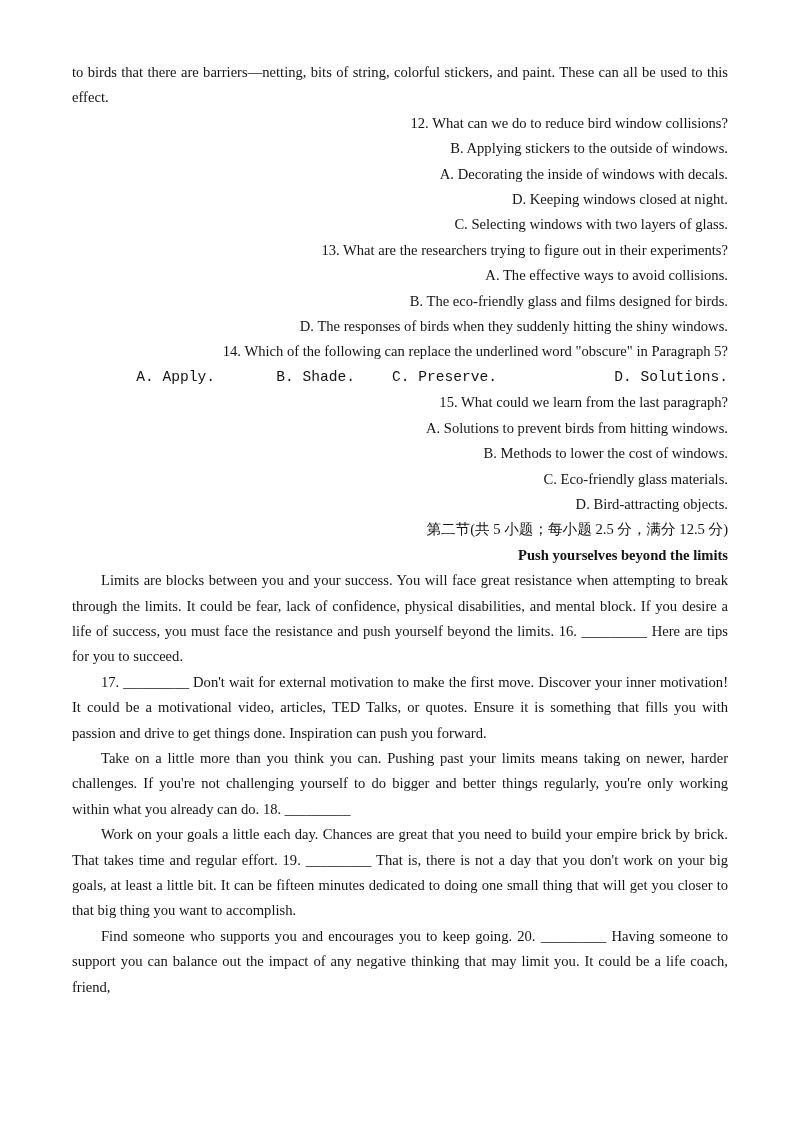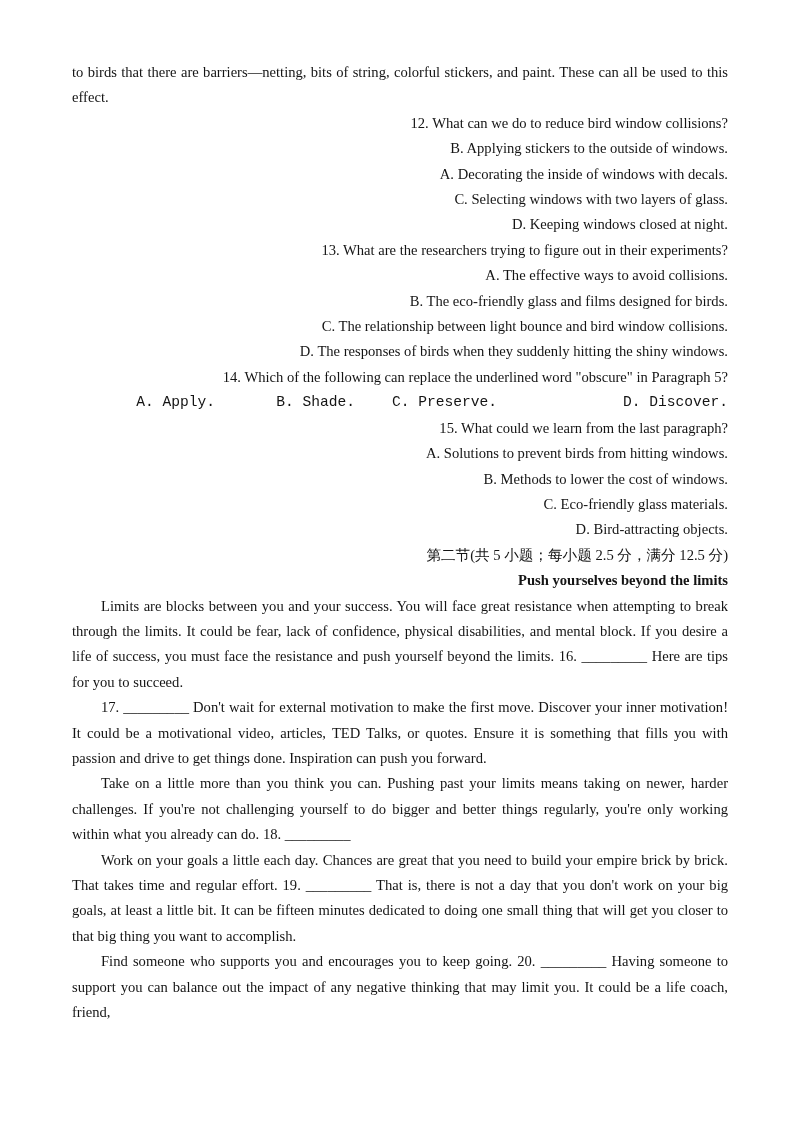--- a/index.html
+++ b/index.html
@@ -34,33 +34,32 @@
   .options-row span { text-align: right; font-family: Liberation Mono, monospace; }
 </style>
 </head>
 <body>
 
 <div class="page">
     <div class="block para">to birds that there are barriers—netting, bits of string, colorful stickers, and paint. These can all be used to this effect.</div>
     <div class="block line">12. What can we do to reduce bird window collisions?</div>
     <div class="block line">B. Applying stickers to the outside of windows.</div>
     <div class="block line">A. Decorating the inside of windows with decals.</div>
+    <div class="block line">D. Keeping windows closed at night.</div>
     <div class="block line">C. Selecting windows with two layers of glass.</div>
-    <div class="block line">D. Keeping windows closed at night.</div>
     <div class="block line">13. What are the researchers trying to figure out in their experiments?</div>
     <div class="block line">A. The effective ways to avoid collisions.</div>
     <div class="block line">B. The eco-friendly glass and films designed for birds.</div>
-    <div class="block line">C. The relationship between light bounce and bird window collisions.</div>
     <div class="block line">D. The responses of birds when they suddenly hitting the shiny windows.</div>
     <div class="block line">14. Which of the following can replace the underlined word "obscure" in Paragraph 5?</div>
     <div class="block options-row">
       <span>A. Apply.</span>
       <span>B. Shade.</span>
       <span>C. Preserve.</span>
-      <span>D. Discover.</span>
+      <span>D. Solutions.</span>
     </div>
     <div class="block line">15. What could we learn from the last paragraph?</div>
     <div class="block line">A. Solutions to prevent birds from hitting windows.</div>
     <div class="block line">B. Methods to lower the cost of windows.</div>
     <div class="block line">C. Eco-friendly glass materials.</div>
     <div class="block line">D. Bird-attracting objects.</div>
     <div class="block heading-cn">第二节(共 5 小题；每小题 2.5 分，满分 12.5 分)</div>
     <div class="block title-center">Push yourselves beyond the limits</div>
     <div class="block para-indent">Limits are blocks between you and your success. You will face great resistance when attempting to break through the limits. It could be fear, lack of confidence, physical disabilities, and mental block. If you desire a life of success, you must face the resistance and push yourself beyond the limits. 16. _________ Here are tips for you to succeed.</div>
     <div class="block para-indent">17. _________ Don't wait for external motivation to make the first move. Discover your inner motivation! It could be a motivational video, articles, TED Talks, or quotes. Ensure it is something that fills you with passion and drive to get things done. Inspiration can push you forward.</div>

